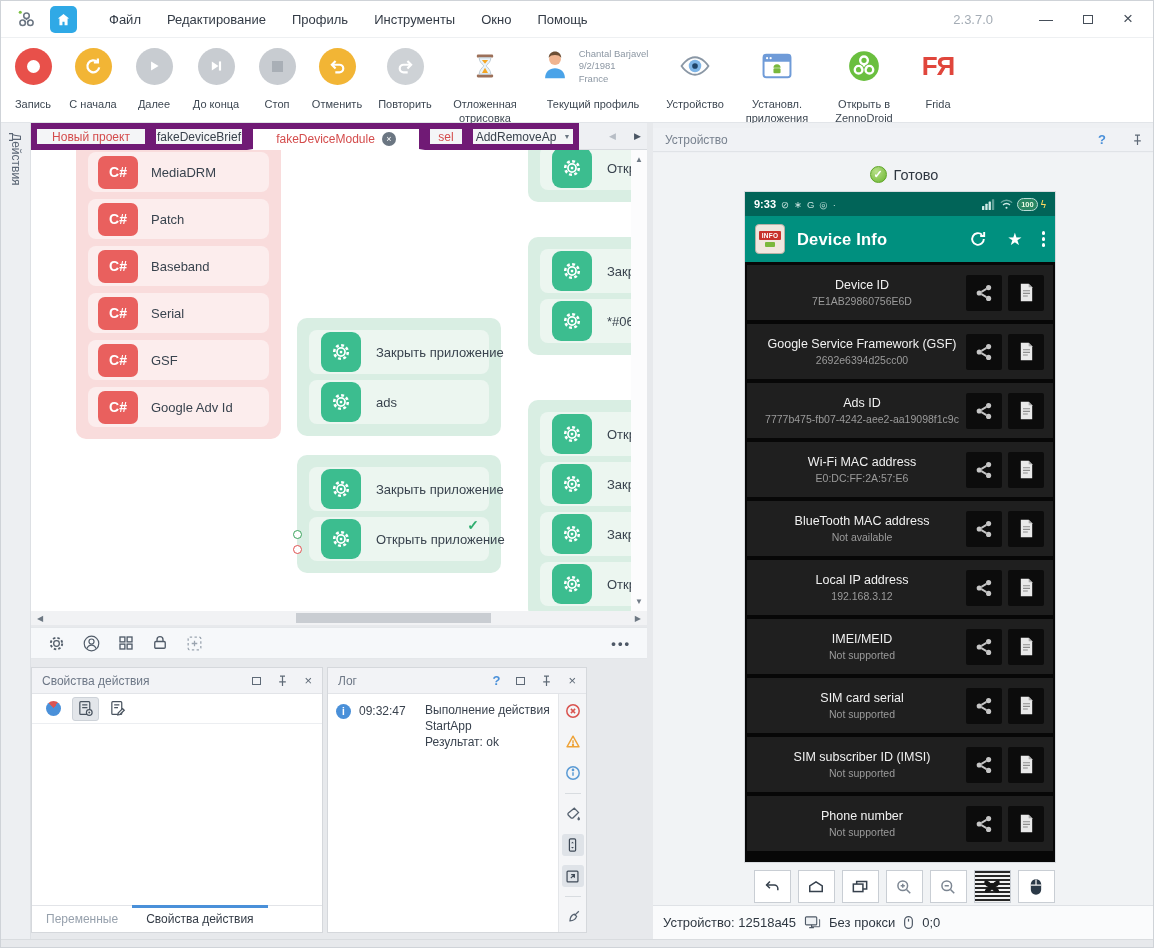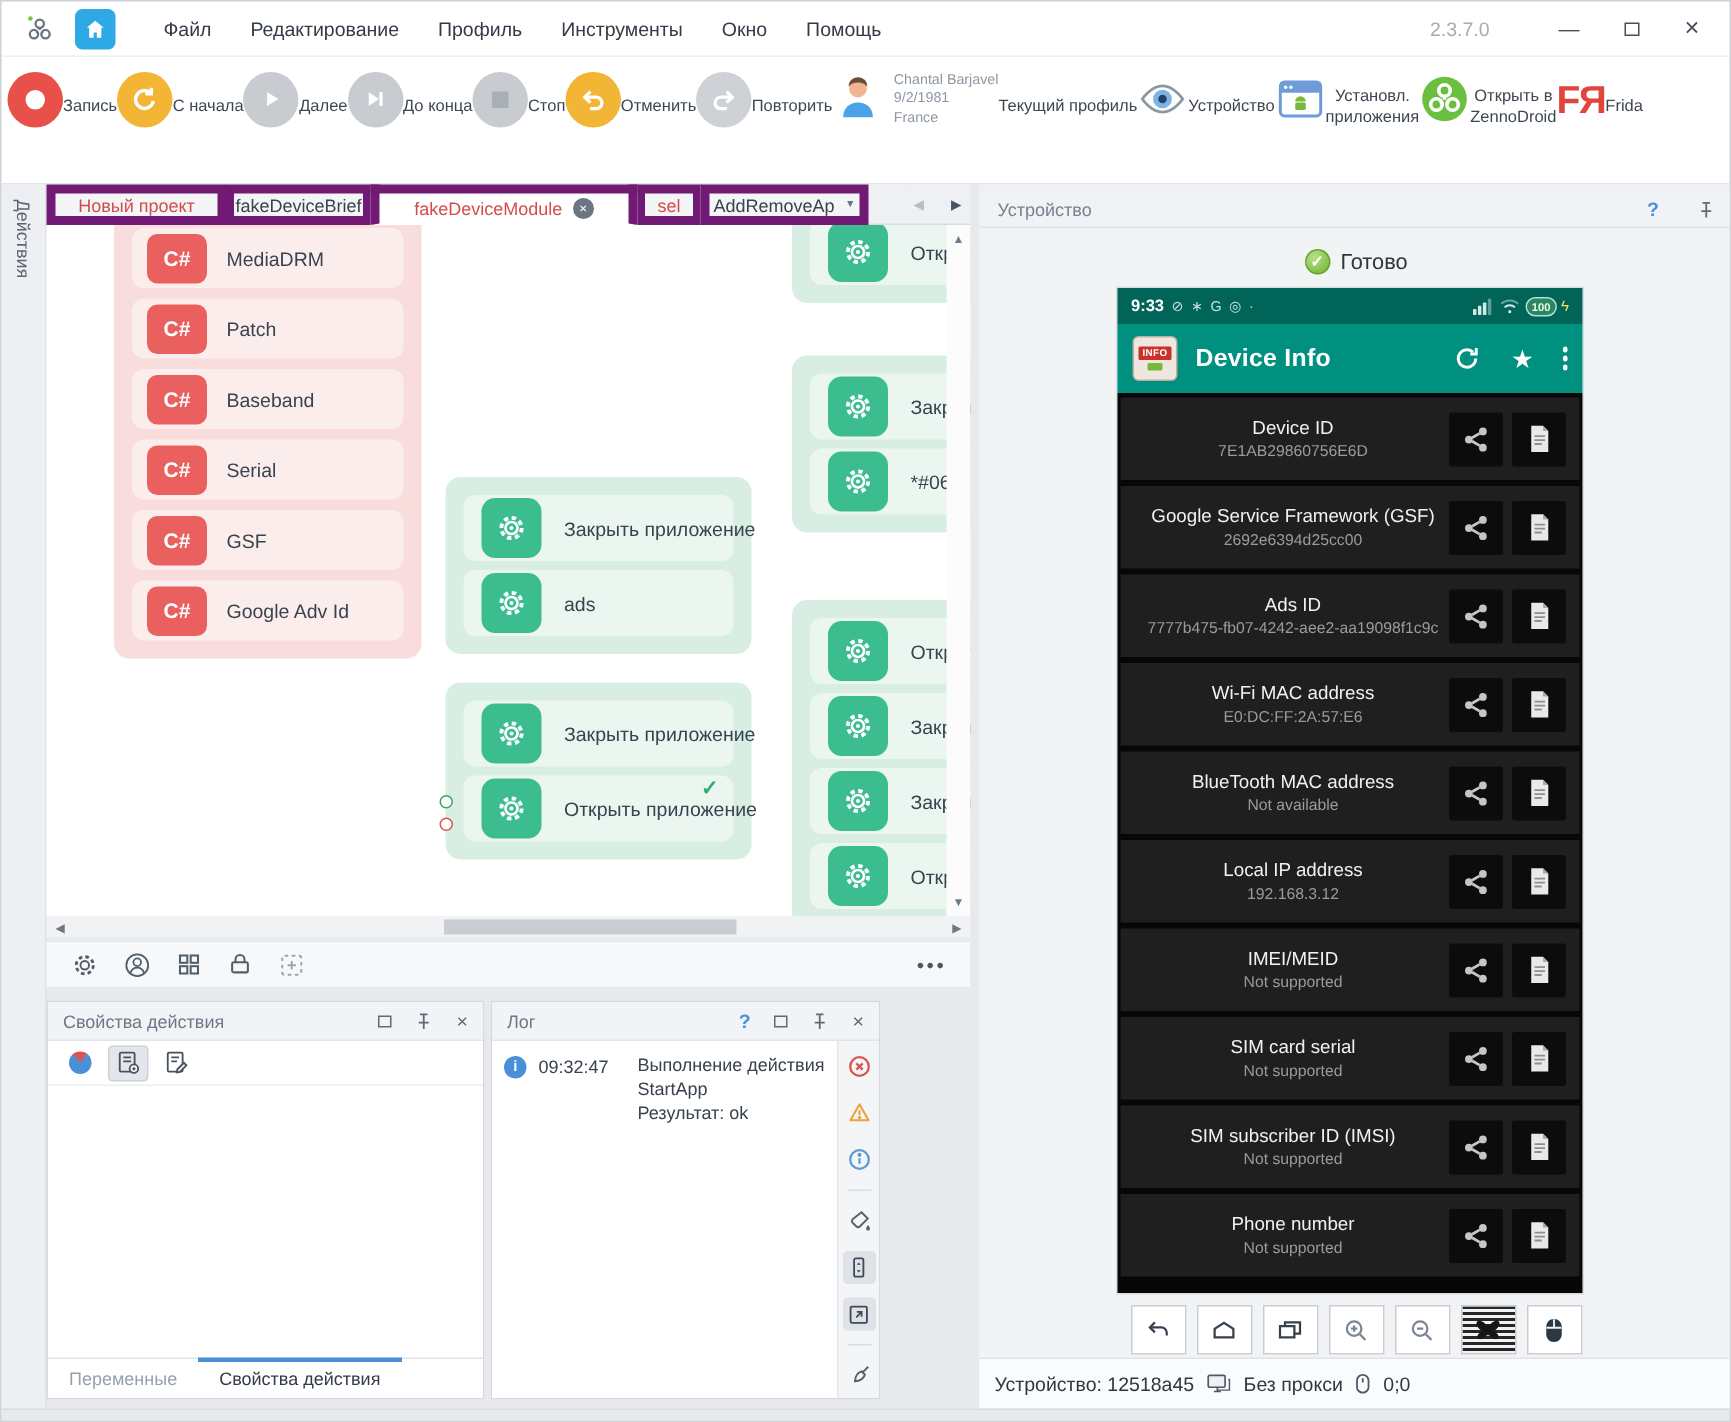--- a/index.html
+++ b/index.html
@@ -12,21 +12,21 @@
   .home-btn{width:27px;height:27px;border-radius:5px;background:#2fa9e6;display:flex;align-items:center;justify-content:center;margin-left:12px;}
   .menu{display:flex;gap:14px;margin-left:26px;}
   .menu-item{font-size:13px;color:#333b46;padding:4px 6px;cursor:default;}
   .version{margin-left:auto;color:#a4acb5;font-size:13px;margin-right:46px;}
   .winctl{display:flex;gap:30px;align-items:center;color:#454e59;margin-right:6px;}
   .winctl span{font-size:14px;display:flex;align-items:center;}
   .maxbox{display:inline-block;width:10px;height:9px;border:1.4px solid #454e59;}
 
   
   .toolbar{position:absolute;top:36px;left:0;width:100%;height:86px;background:#fff;border-top:1px solid #eef0f2;border-bottom:1px solid #e2e5e9;display:flex;align-items:flex-start;padding:5px 4px 0;}
-  .tbtn{display:flex;flex-direction:row;align-items:center;padding-top:3px;}
+  .tbtn{display:flex;flex-direction:column;align-items:center;padding-top:3px;}
   .tb-icon{height:40px;display:flex;align-items:center;justify-content:center;}
   .tb-disc{width:37px;height:37px;border-radius:50%;display:flex;align-items:center;justify-content:center;}
   .tb-label{font-size:11px;color:#3d4752;text-align:center;line-height:1.25;margin-top:12px;white-space:pre-line;}
   .frida-glyph{font-size:26px;font-weight:800;color:#e0463c;letter-spacing:-1px;}
   .prof-row{display:flex;gap:7px;align-items:flex-start;height:40px;}
   .prof-info{font-size:9.5px;color:#8c97a3;line-height:1.3;text-align:left;padding-top:2px;}
 
   
   .left-region{position:absolute;left:0;top:122px;width:646px;height:816px;background:#e7e9ec;}
   .side-strip{position:absolute;left:0;top:0;width:30px;height:100%;background:#edeff2;border-right:1px solid #dde0e4;display:flex;justify-content:center;}
@@ -234,20 +234,33 @@
         <div class="tb-icon">
           <span class="tb-disc" style="background:#ced2d6">
             <svg width="21" height="21" viewBox="0 0 24 24" fill="none" stroke="#fff" stroke-width="2.5" style="transform:scaleX(-1)">
               <path d="M6 10h8.2a4.4 4.4 0 0 1 0 8.8H9.5"></path>
               <path d="M9.8 5.8L5.6 10l4.2 4.2"></path>
             </svg>
           </span>
         </div>
         <div class="tb-label">Повторить</div>
       </div>
+      <div class="tbtn" style="min-width: 88px;">
+        <div class="tb-icon">
+          <svg width="28" height="30" viewBox="0 0 24 24">
+            <rect x="5" y="2.2" width="14" height="2.6" rx="1" fill="#9c7059"></rect>
+            <rect x="5" y="19.2" width="14" height="2.6" rx="1" fill="#9c7059"></rect>
+            <path d="M7 5h10c0 3.2-2.2 5-3.6 6.2-.3.3-.3.9 0 1.2C14.8 13.8 17 16 17 19H7c0-3 2.2-5.2 3.6-6.6.3-.3.3-.9 0-1.2C9.2 10 7 8.2 7 5z" fill="#eaf4fb" stroke="#b9c6cf" stroke-width=".8"></path>
+            <path d="M9.3 6.8h5.4L12 10z" fill="#f5a623"></path>
+            <path d="M12 13.5l2.6 4.5H9.4z" fill="#f5a623"></path>
+          </svg>
+        </div>
+        <div class="tb-label">Отложенная
+отрисовка</div>
+      </div>
       <div class="tbtn" style="min-width: 128px;">
         <div class="prof-row">
           <span><svg width="34" height="36" viewBox="0 0 24 24">
               <path d="M5 22c0-4.5 3.1-7 7-7s7 2.5 7 7z" fill="#4aa3e8"></path>
               <circle cx="12" cy="8.5" r="4.2" fill="#f0b490"></circle>
               <path d="M7.6 7.6c0-2.7 2-4.4 4.4-4.4s4.4 1.7 4.4 4.4c-1.2-1.5-2.4-2-4.4-2s-3.4.5-4.4 2z" fill="#6d4f35"></path>
             </svg></span>
           <div class="prof-info">
             <div>Chantal Barjavel</div>
             <div>9/2/1981</div>

